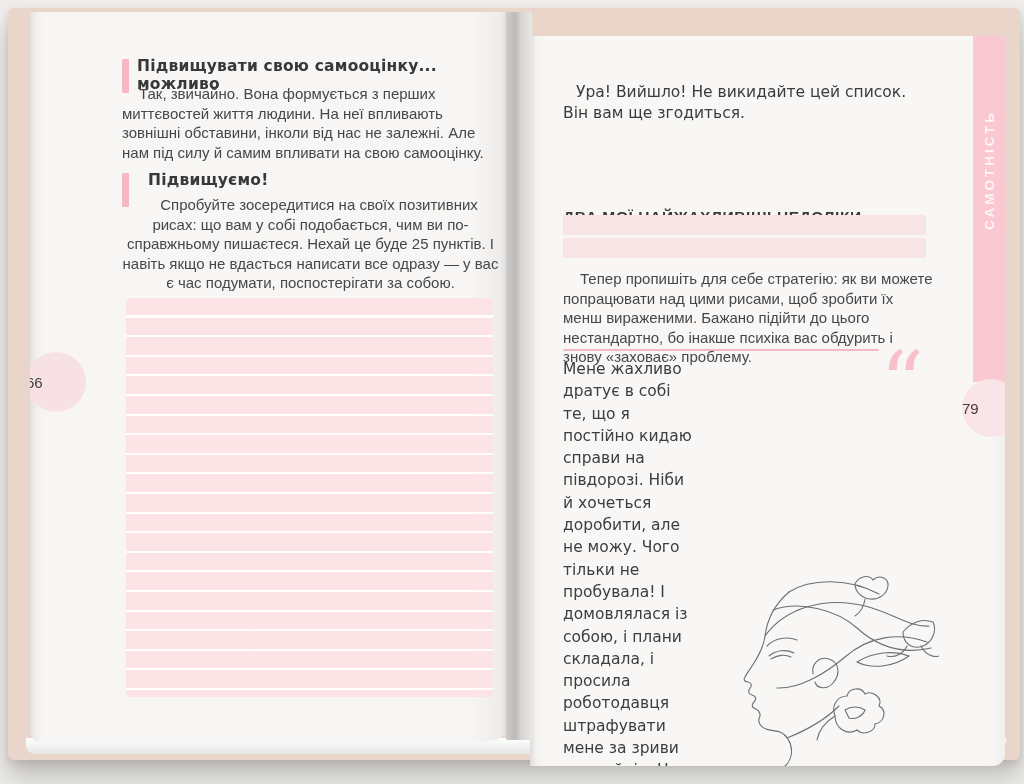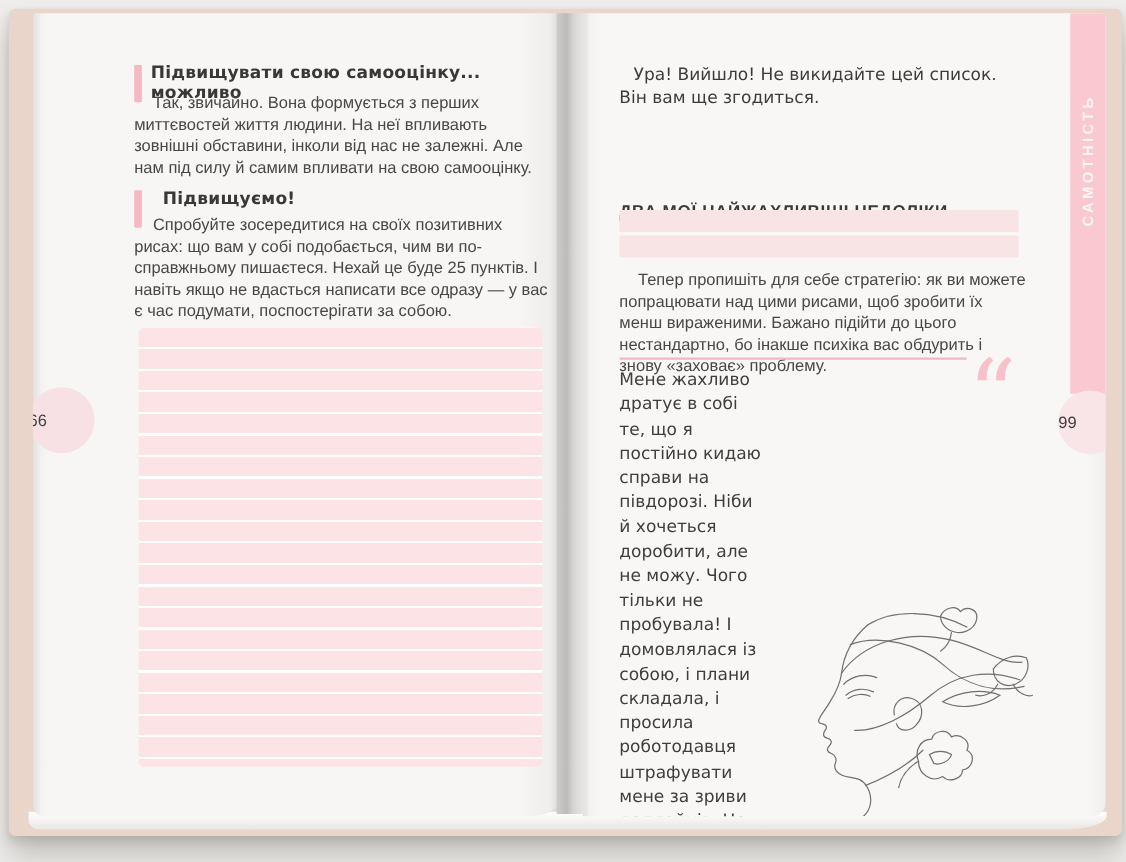--- a/index.html
+++ b/index.html
@@ -30,20 +30,21 @@
     background:
       linear-gradient(to right, #e3e1df 0px, #f2f1ef 7px, #f7f6f4 14px, #f7f6f4 440px, #efedeb 470px, #dddbd9 478px);
     border-radius:2px 0 0 10px;
     border-bottom-right-radius:26px 14px;
   }
   .page-right{
     left:530px;width:475px;
     background:
       linear-gradient(to right, #dedcda 0px, #f3f2f0 6px, #f8f7f5 16px, #f8f7f5 460px, #f1efed 475px);
     border-radius:0 2px 12px 0;
+    margin-top:24px;
   }
   .gutter{
     position:absolute;left:506px;top:12px;width:26px;height:728px;
     background:linear-gradient(to right,#cfcdcb 0%, #bdbbb9 35%, #d8d6d4 60%, #e9e7e5 100%);
   }
   .hd-script{
     position:absolute;font-family:"DejaVu Sans",sans-serif;font-weight:bold;
     font-size:15.5px;color:#383838;letter-spacing:.2px;
   }
   .hd-caps{
@@ -112,21 +113,21 @@
   <div class="page-stack-bottom"></div>
 
   <div class="page page-left">
 
     <div class="accent-bar" style="left:92px;top:47px;height:34px;"></div>
     <div class="hd-script" style="left:107px;top:45px;width:370px;">Підвищувати свою самооцінку... можливо</div>
     <div class="para" style="left:92px;top:72px;width:377px;">Так, звичайно. Вона формується з перших миттєвостей життя людини. На неї впливають зовнішні обставини, інколи від нас не залежні. Але нам під силу й самим впливати на свою самооцінку.</div>
 
     <div class="accent-bar" style="left:92px;top:161px;height:34px;"></div>
     <div class="hd-script" style="left:118px;top:159px;width:370px;">Підвищуємо!</div>
-    <div class="para" style="left:92px;top:183px;width:377px;">Спробуйте зосередитися на своїх позитивних рисах: що вам у собі подобається, чим ви по-справжньому пишаєтеся. Нехай це буде 25 пунктів. І навіть якщо не вдасться написати все одразу — у вас є час подумати, поспостерігати за собою.</div>
+    <div class="para" style="left:92px;top:183px;width:377px;text-align:center;">Спробуйте зосередитися на своїх позитивних рисах: що вам у собі подобається, чим ви по-справжньому пишаєтеся. Нехай це буде 25 пунктів. І навіть якщо не вдасться написати все одразу — у вас є час подумати, поспостерігати за собою.</div>
 
 
     <div class="worksheet" style="left:96px;top:286px;width:367px;height:399px;"></div>
 
     <div class="page-circle" style="left:-4px;top:340px;">
       <span>66</span>
     </div>
   </div>
 
   <div class="page page-right">
@@ -178,18 +179,18 @@
       </div>
       <p>Мене жахливо дратує в собі те, що я постійно кидаю справи на півдорозі. Ніби й хочеться доробити, але не можу. Чого тільки не пробувала! І домовлялася із собою, і плани складала, і просила роботодавця штрафувати мене за зриви дедлайнів. Не допомогло.</p>
 
     </div>
 
     <div class="side-tab">
       <span>САМОТНІСТЬ</span>
     </div>
 
     <div class="page-circle" style="left:432px;top:343px;width:58px;height:58px;background:#f9e4e8;">
-      <span>99</span>
+      <span>79</span>
     </div>
   </div>
 
   <div class="gutter"></div>
 </div>
 
 </body></html>

